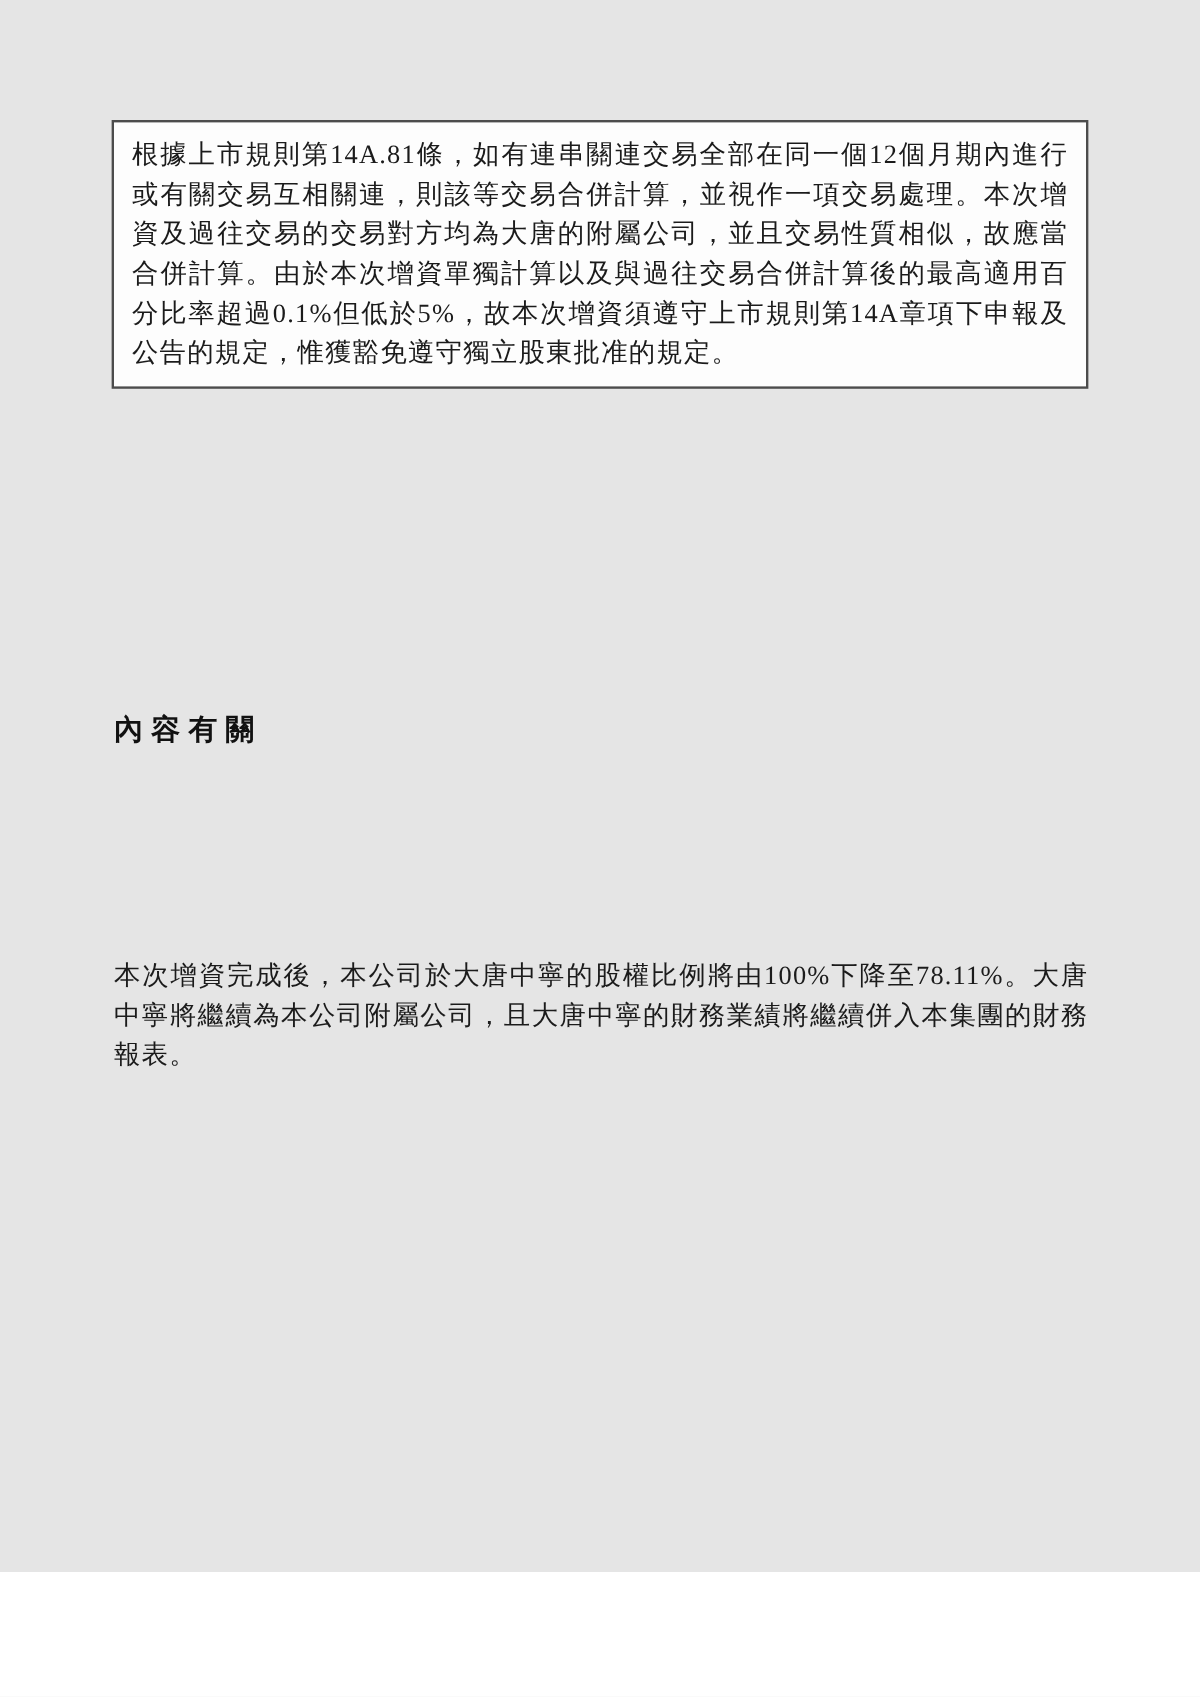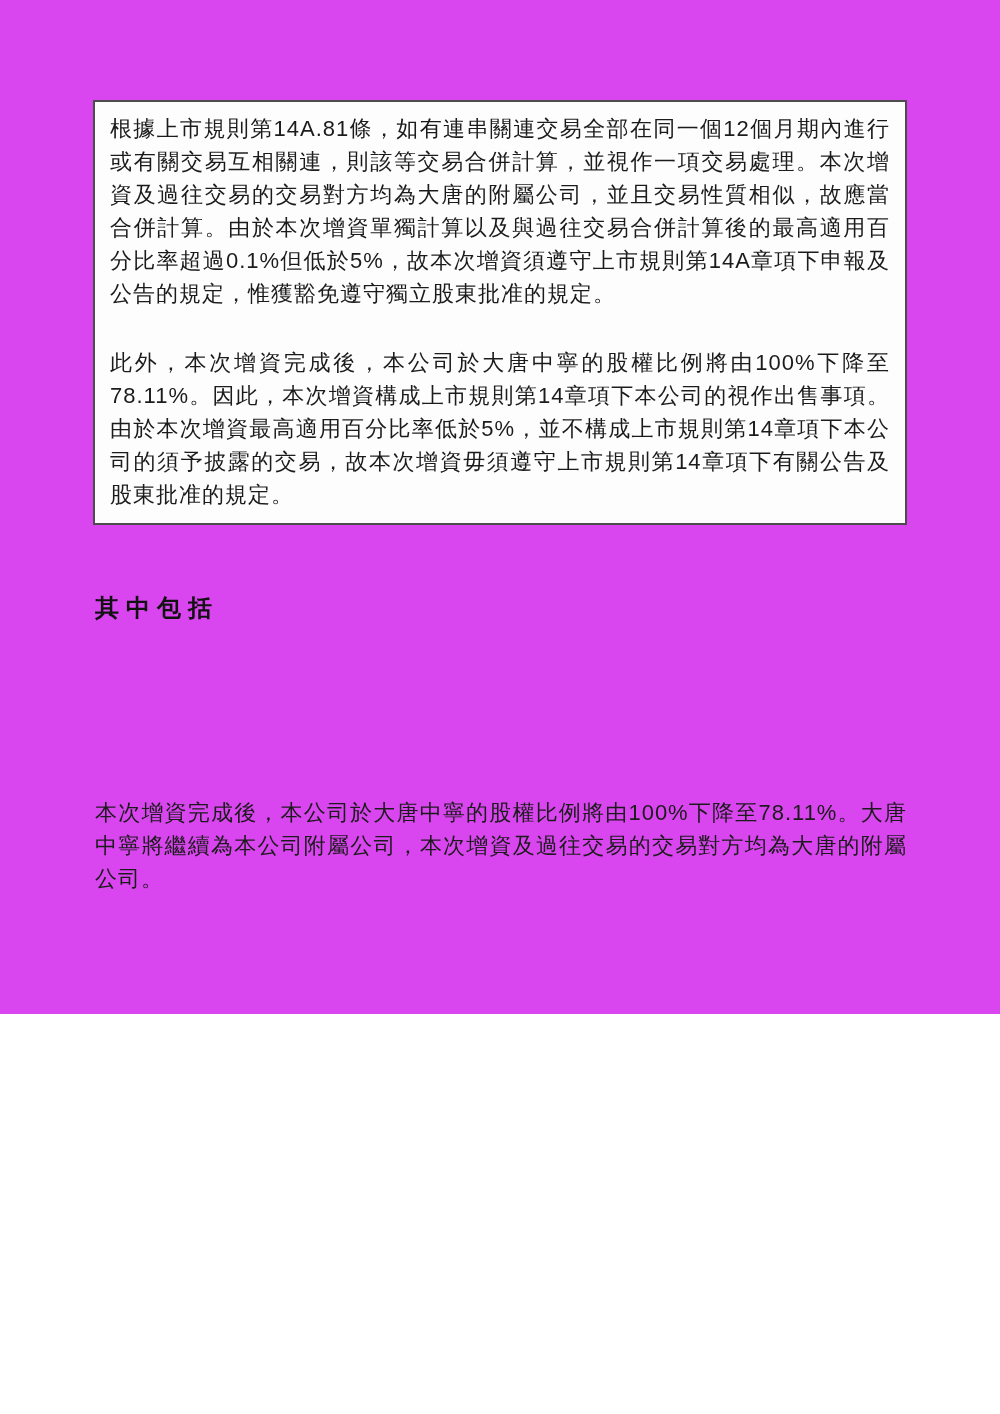--- a/index.html
+++ b/index.html
@@ -1,21 +1,21 @@
 <!DOCTYPE html>
 <html><head>
 <meta charset="utf-8">
 <style>
   html, body { margin: 0; padding: 0; background: #ffffff; }
   .page {
     position: relative;
     width: 1000px;
-    height: 1014px;
-    background: #d946ef;
-    font-family: Liberation Sans, sans-serif;
+    height: 1310px;
+    background: #e5e5e5;
+    font-family: Liberation Serif, serif;
     color: #1b1b1b;
     overflow: hidden;
   }
   .rule-box {
     position: absolute;
     left: 93px;
     top: 100px;
     width: 814px;
     box-sizing: border-box;
     border: 2px solid #4c4c4c;
@@ -61,23 +61,22 @@
     color: #1b1b1b;
   }
 </style>
 </head>
 <body>
 
 <div class="page">
 
   <div class="rule-box">
     <p class="para">根據上市規則第14A.81條，如有連串關連交易全部在同一個12個月期內進行或有關交易互相關連，則該等交易合併計算，並視作一項交易處理。本次增資及過往交易的交易對方均為大唐的附屬公司，並且交易性質相似，故應當合併計算。由於本次增資單獨計算以及與過往交易合併計算後的最高適用百分比率超過0.1%但低於5%，故本次增資須遵守上市規則第14A章項下申報及公告的規定，惟獲豁免遵守獨立股東批准的規定。</p>
-    <p class="para">此外，本次增資完成後，本公司於大唐中寧的股權比例將由100%下降至78.11%。因此，本次增資構成上市規則第14章項下本公司的視作出售事項。由於本次增資最高適用百分比率低於5%，並不構成上市規則第14章項下本公司的須予披露的交易，故本次增資毋須遵守上市規則第14章項下有關公告及股東批准的規定。</p>
   </div>
 
-  <h2 class="heading">其中包括</h2>
+  <h2 class="heading">內容有關</h2>
 
 
-  <p class="para body-para p4">本次增資完成後，本公司於大唐中寧的股權比例將由100%下降至78.11%。大唐中寧將繼續為本公司附屬公司，本次增資及過往交易的交易對方均為大唐的附屬公司。</p>
+  <p class="para body-para p4">本次增資完成後，本公司於大唐中寧的股權比例將由100%下降至78.11%。大唐中寧將繼續為本公司附屬公司，且大唐中寧的財務業績將繼續併入本集團的財務報表。</p>
 
   <div class="footer">– 2 –</div>
 
 </div>
 
 </body></html>

